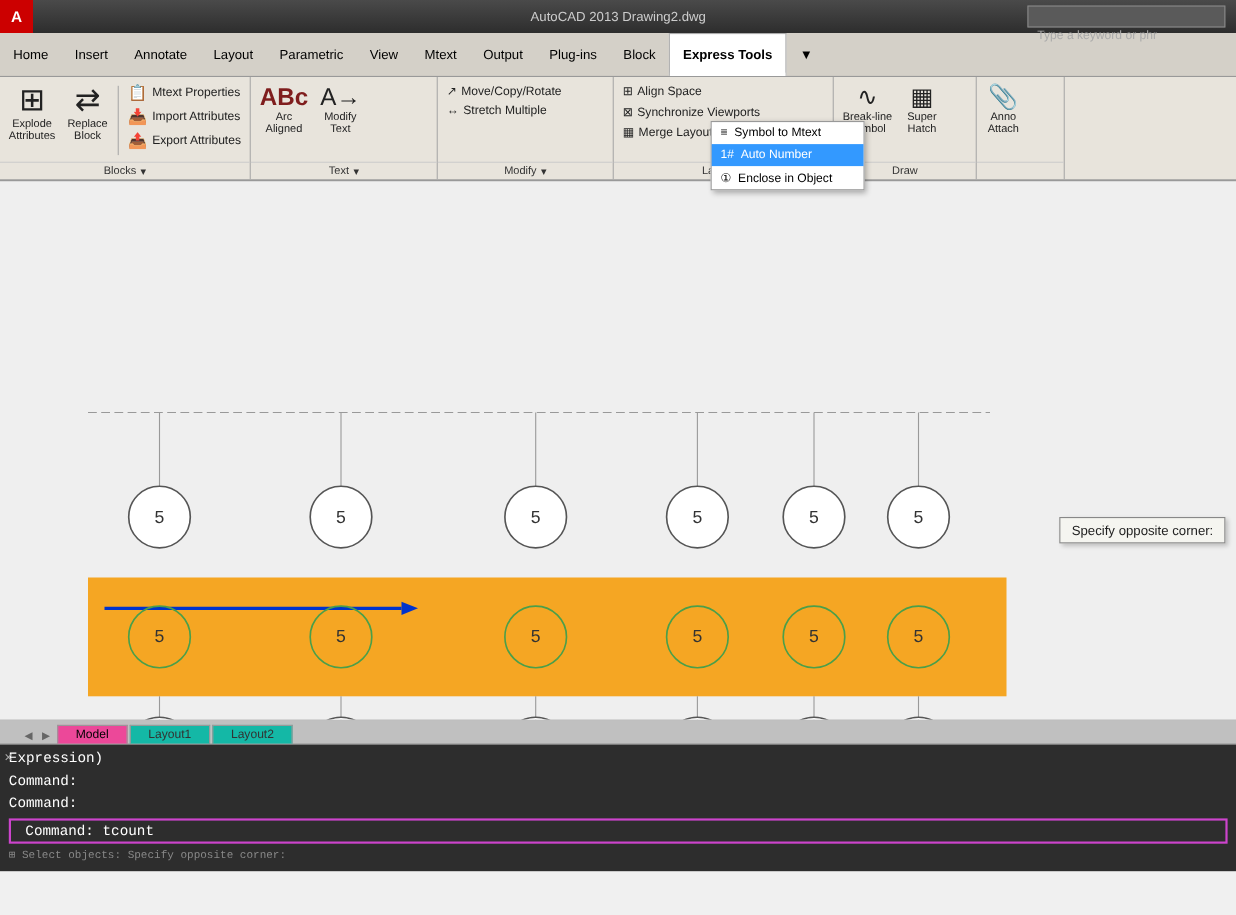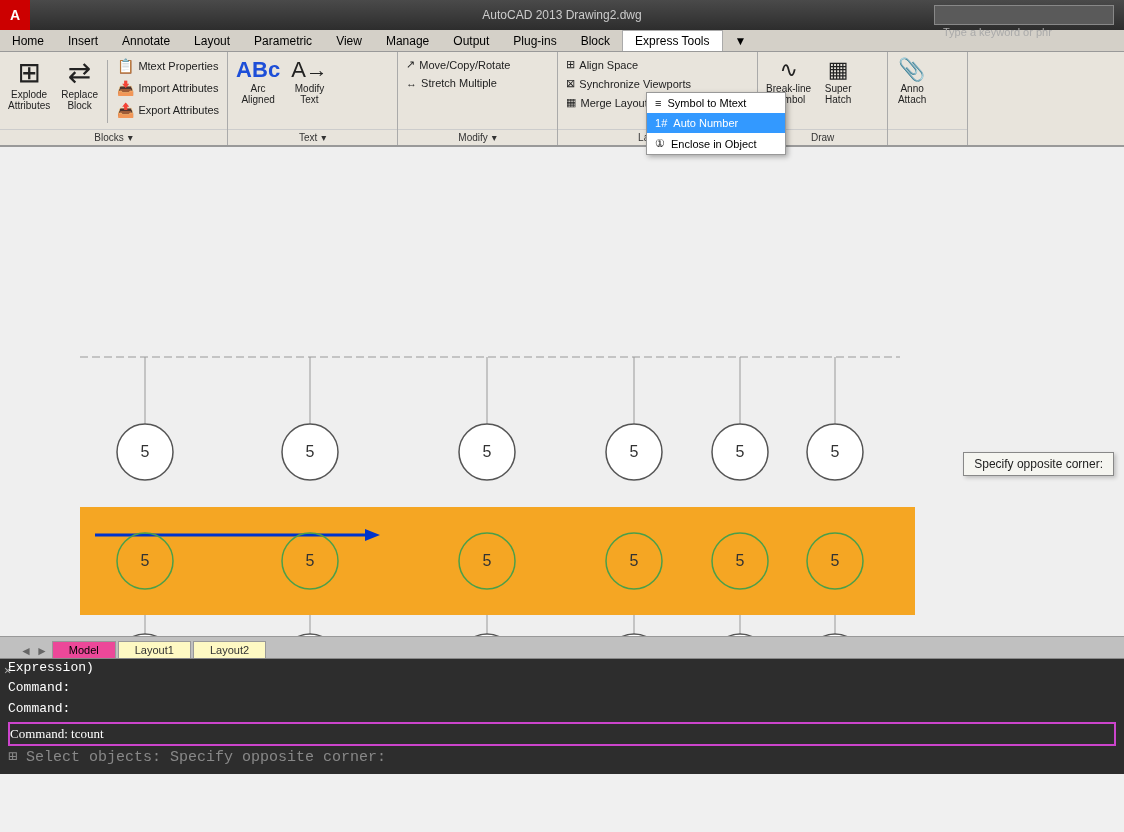--- a/index.html
+++ b/index.html
@@ -35,37 +35,37 @@
       left: 0;
       background: #c00;
       width: 30px;
       height: 30px;
       display: flex; align-items: center; justify-content: center;
       color: white; font-weight: bold; font-size: 14px;
     }
 
     
     #menubar {
-      height: 22px;
+      height: 40px;
       background: #d4d0c8;
       display: flex;
       align-items: center;
       border-bottom: 1px solid #999;
     }
     #menubar .menu-item {
       padding: 2px 12px;
       font-size: 12px;
       cursor: pointer;
       color: #000;
       height: 100%;
       display: flex;
       align-items: center;
     }
     #menubar .menu-item.active { background: #fff; color: #000; border: 1px solid #999; border-bottom: none; }
-    #menubar .menu-item.express-active { background: #fff; color: #000; font-weight: normal; }
+    #menubar .menu-item.express-active { background: #fff; color: #000; font-weight: bold; }
 
     
     #ribbon {
       height: 95px;
       background: #e8e4dc;
       border-bottom: 2px solid #999;
       display: flex;
       position: relative;
     }
 
@@ -186,21 +186,21 @@
       height: 22px;
       background: #c0c0c0;
       display: flex;
       align-items: flex-end;
       padding-left: 20px;
       border-bottom: 1px solid #888;
     }
     .tab {
       padding: 2px 16px;
       font-size: 11px;
-      background: #fef9c3;
+      background: #14b8a6;
       border: 1px solid #999;
       border-bottom: none;
       cursor: pointer;
       color: #333;
       margin-right: 2px;
     }
     .tab.active { background: #ec4899; color: #000; }
     .tab-nav { color: #666; font-size: 12px; cursor: pointer; margin-right: 4px; }
 
     
@@ -214,25 +214,24 @@
       display: flex;
       flex-direction: column;
       justify-content: flex-end;
       position: relative;
     }
     #cmdarea .cmd-line { line-height: 1.6; }
     #cmdarea .cmd-input-line {
       display: flex;
       align-items: flex-end;
       border: 2px solid #cc44cc;
-      padding: 2px 0;
+      padding: 2px 13px;
       margin-top: 2px;
-      font-family: Liberation Serif, serif;
-    }
-    #cmdarea .prompt { color: #888; font-size: 15px; }
+    }
+    #cmdarea .prompt { color: #888; font-size: 10px; }
     #cmdarea .cmd-text { color: #fff; }
 
     
     .specify-corner-box {
       position: absolute;
       right: 10px;
       top: 305px;
       background: #f5f5f0;
       border: 1px solid #888;
       padding: 4px 10px;
@@ -281,21 +280,21 @@
   </div>
 </div>
 
 <div id="menubar">
   <div class="menu-item">Home</div>
   <div class="menu-item">Insert</div>
   <div class="menu-item">Annotate</div>
   <div class="menu-item">Layout</div>
   <div class="menu-item">Parametric</div>
   <div class="menu-item">View</div>
-  <div class="menu-item">Manage</div>
+  <div class="menu-item">Mtext</div>
   <div class="menu-item">Output</div>
   <div class="menu-item">Plug-ins</div>
   <div class="menu-item">Block</div>
   <div class="menu-item active express-active" style="background:#fff; border:1px solid #aaa; border-bottom:none; position:relative;">
     Express Tools
     <div class="express-tab-indicator"></div>
   </div>
   <div class="menu-item">▼</div>
 </div>
 
@@ -332,21 +331,21 @@
     <div class="ribbon-group-label">
       <span>Blocks</span>
       <span style="cursor:pointer;">▾</span>
     </div>
   </div>
 
   <div class="ribbon-group" style="min-width:170px; position:relative;">
     <div class="ribbon-group-content">
 
       <div class="ribbon-btn">
-        <span class="icon" style="font-size:22px; font-weight:bold; color:#1d4ed8;">ABc</span>
+        <span class="icon" style="font-size:22px; font-weight:bold; color:#7f1d1d;">ABc</span>
         <span class="label">Arc<br>Aligned</span>
       </div>
 
       <div class="ribbon-btn">
         <span class="icon" style="font-size:22px;">A→</span>
         <span class="label">Modify<br>Text</span>
       </div>
     </div>
 
     <div class="text-group-dropdown">

